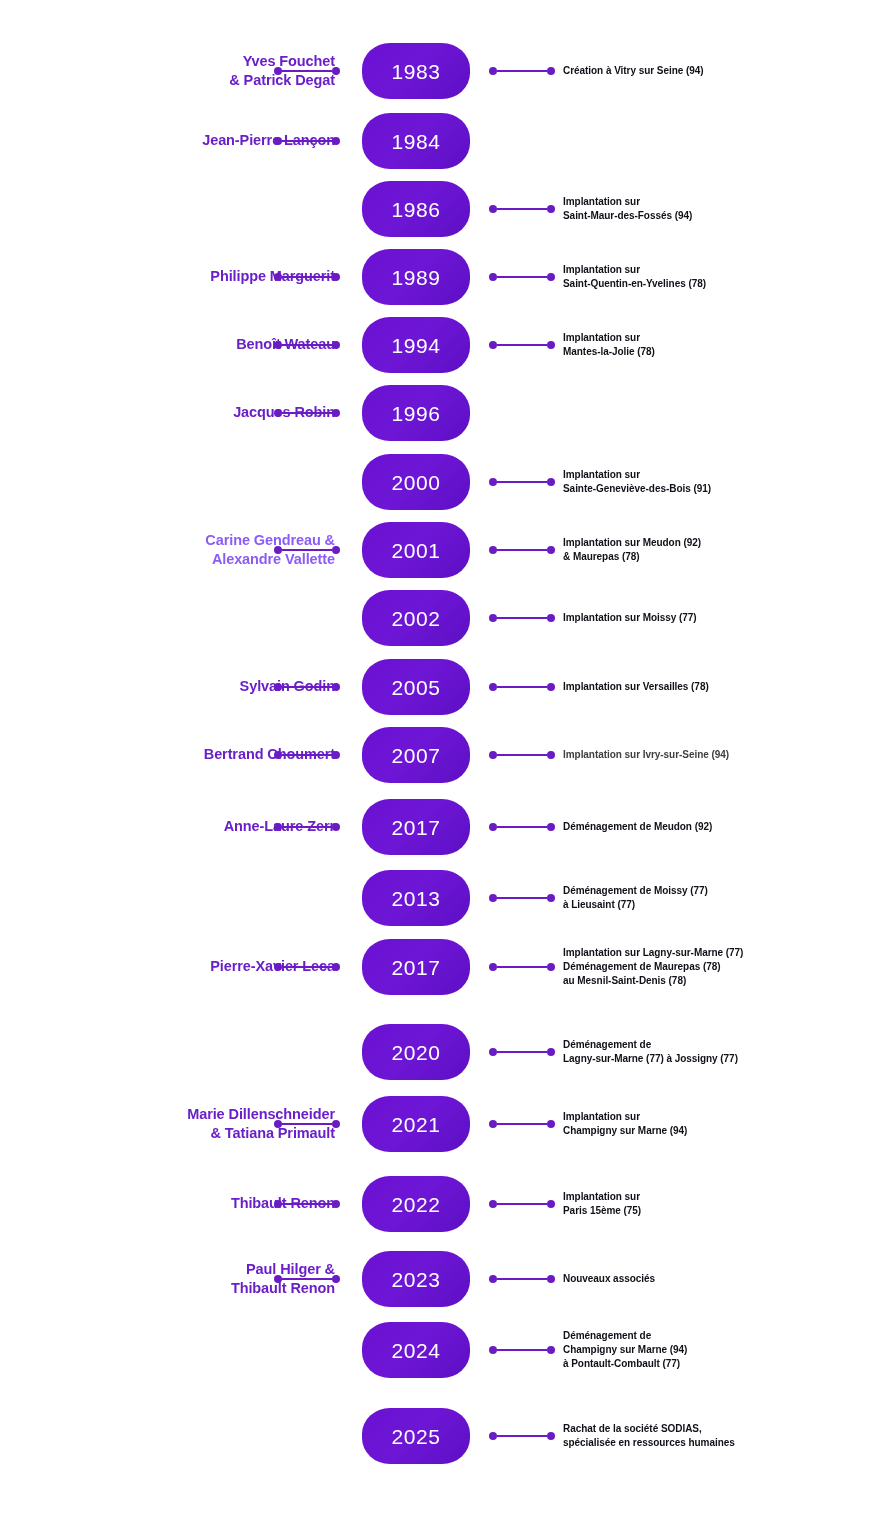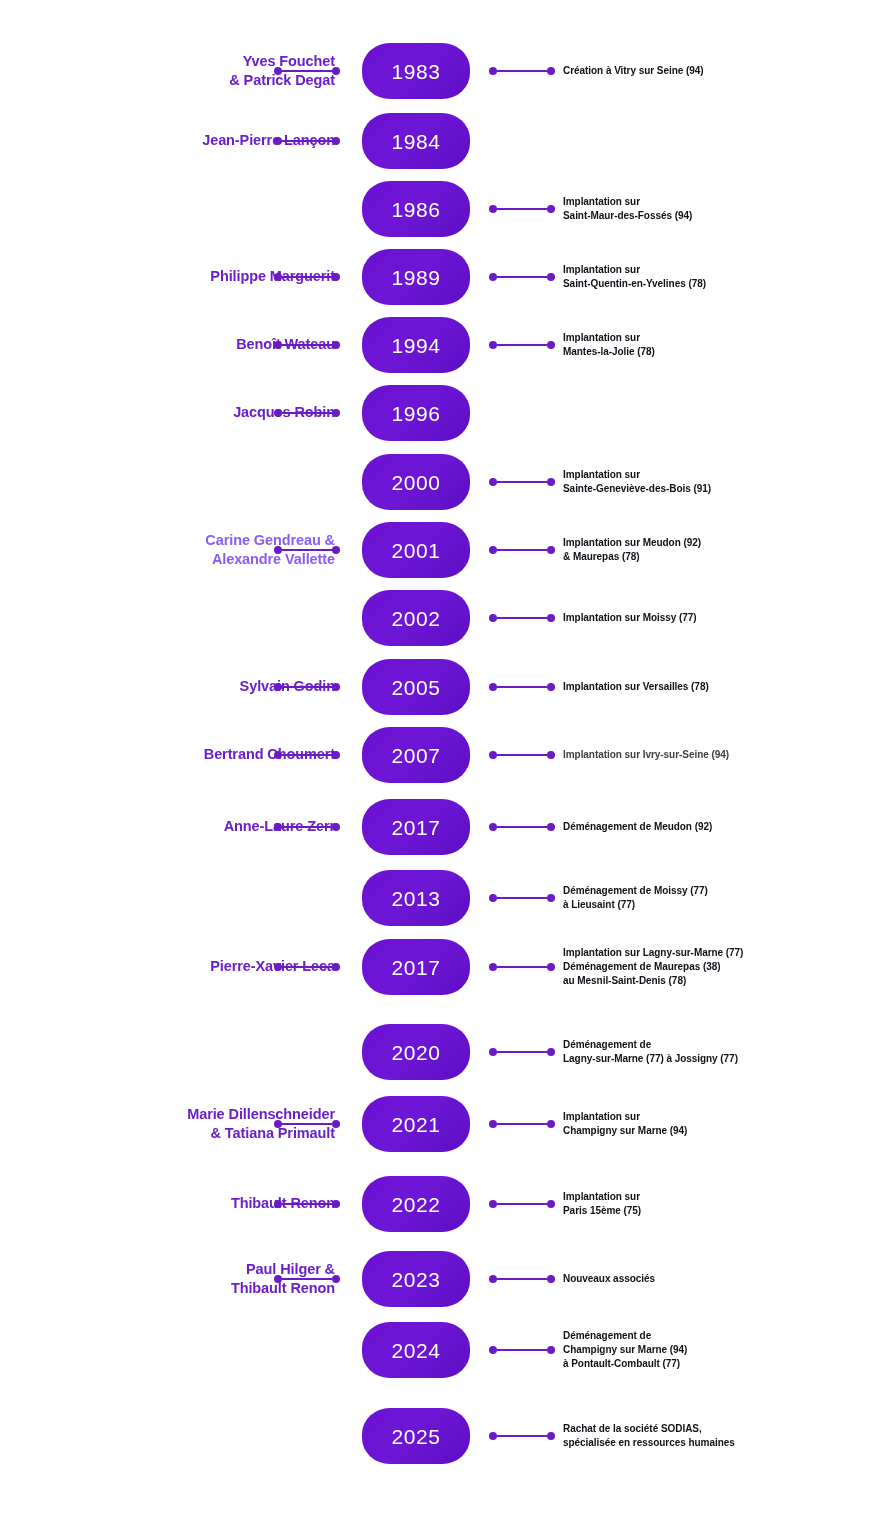--- a/index.html
+++ b/index.html
@@ -400,21 +400,21 @@
         <span class="year">2017</span>
       </div>
       <div class="conn conn-right">
         <span class="dot" style="background: rgb(106, 27, 196);"></span>
         <span class="bar" style="background: rgb(106, 27, 196);"></span>
         <span class="dot" style="background: rgb(106, 27, 196);"></span>
       </div>
       <div class="right-wrap">
         <div class="event" style="color: rgb(17, 16, 24);">
           <span class="ln">Implantation sur Lagny-sur-Marne (77)</span>
-          <span class="ln">Déménagement de Maurepas (38)</span>
+          <span class="ln">Déménagement de Maurepas (78)</span>
           <span class="ln">au Mesnil-Saint-Denis (78)</span>
         </div>
       </div>
     </div>
     <div class="tl-row" style="top: 1052px;">
       <div class="pill">
         <span class="year">2020</span>
       </div>
       <div class="conn conn-right">
         <span class="dot" style="background: rgb(106, 27, 196);"></span>

